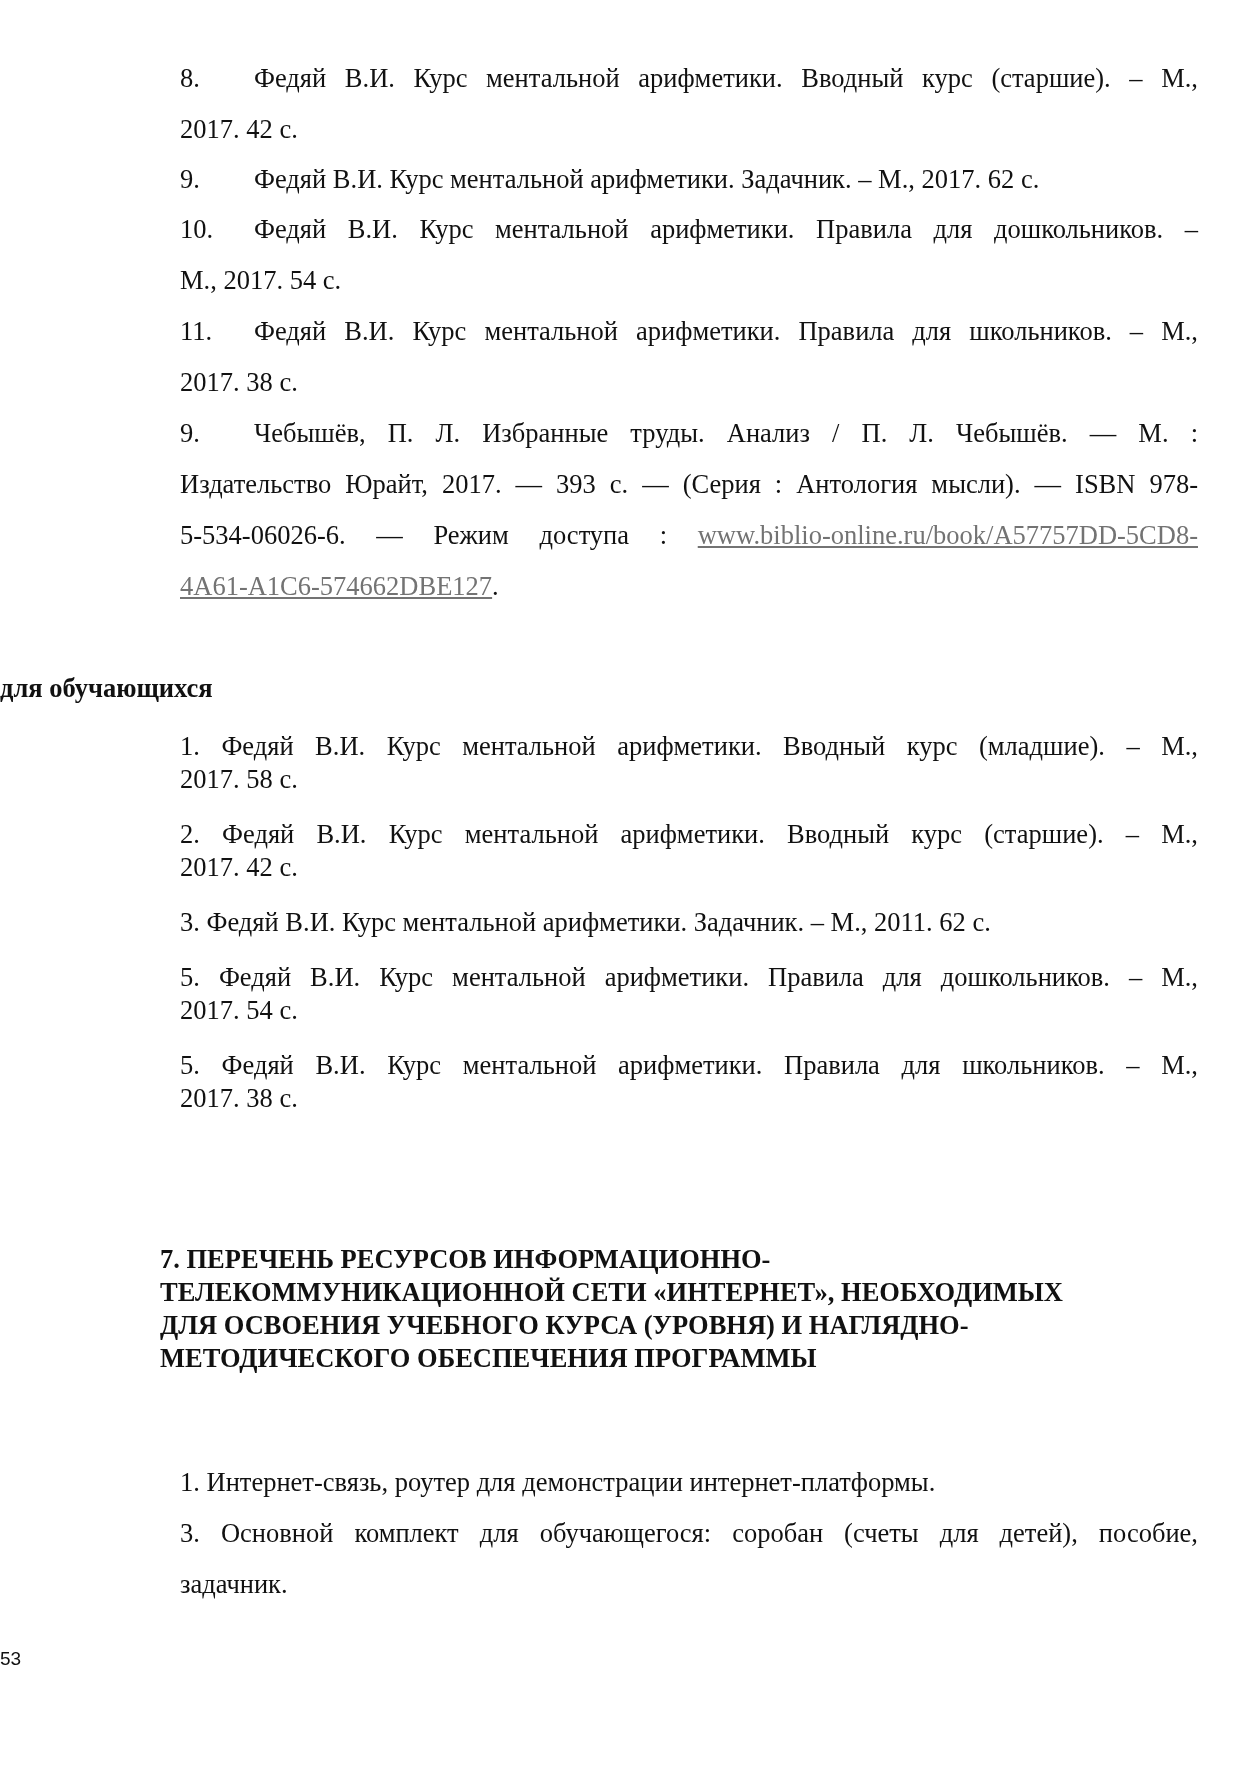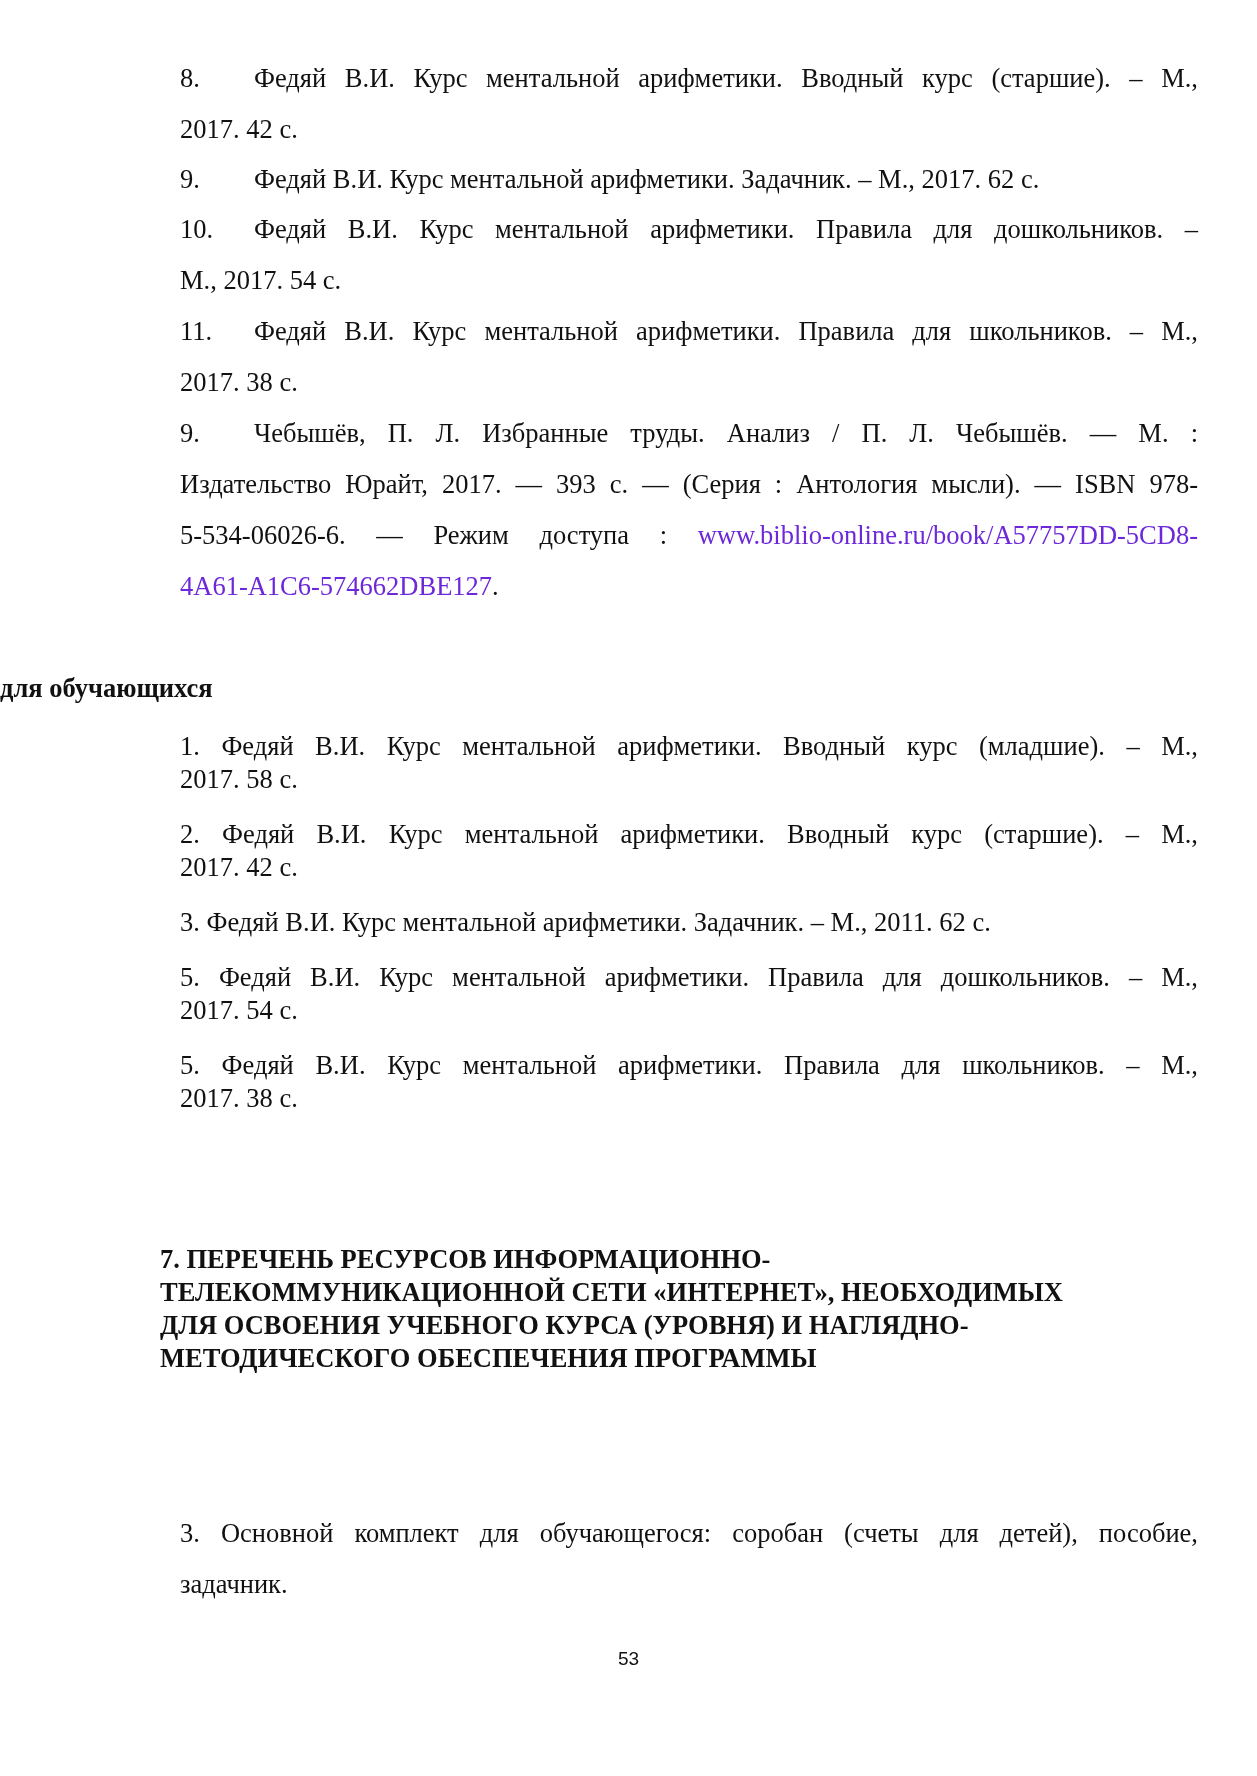--- a/index.html
+++ b/index.html
@@ -4,22 +4,22 @@
 <style>
   html, body { margin: 0; padding: 0; background: #ffffff; }
   body { width: 1257px; height: 1776px; position: relative; overflow: hidden;
          font-family: "Liberation Serif", "DejaVu Serif", serif; color: #111; }
   .page { position: absolute; left: 0; top: 0; width: 1103px; height: 1776px; }
   .line { position: absolute; left: 180px; width: 1018px; font-size: 26.5px; line-height: 32px; white-space: nowrap; }
   .just { text-align: justify; text-align-last: justify; }
   .num { display: inline-block; width: 74px; }
   .heading { position: absolute; left: 0; width: 1257px; text-align: left; font-weight: bold; font-size: 26.5px; line-height: 32px; }
   .sec-title { position: absolute; left: 160px; width: 1060px; text-align: left; font-weight: bold; font-size: 26.5px; line-height: 32px; }
-  a.link { color: #6d28d9; }
-  .pagenum { position: absolute; left: 0; width: 1257px; top: 1648px; text-align: center;
+  a.link { color: #737373; text-decoration: underline; }
+  .pagenum { position: absolute; left: 0; width: 1257px; top: 1648px; 
              font-family: "Liberation Sans", "DejaVu Sans", sans-serif; font-size: 19px; }
 </style>
 </head>
 <body>
 
 <div class="page">
 
   <div class="line just" style="top:62px"><span class="num">8.</span><span>Федяй В.И. Курс ментальной арифметики. Вводный курс (старшие). – М.,</span></div>
   <div class="line" style="top:113px">2017. 42 с.</div>
 
@@ -50,17 +50,18 @@
   <div class="line" style="top:994px">2017. 54 с.</div>
 
   <div class="line just" style="top:1049px">5. Федяй В.И. Курс ментальной арифметики. Правила для школьников. – М.,</div>
   <div class="line" style="top:1082px">2017. 38 с.</div>
 
   <div class="sec-title" style="top:1243px">7. ПЕРЕЧЕНЬ РЕСУРСОВ ИНФОРМАЦИОННО-</div>
   <div class="sec-title" style="top:1276px">ТЕЛЕКОММУНИКАЦИОННОЙ СЕТИ «ИНТЕРНЕТ», НЕОБХОДИМЫХ</div>
   <div class="sec-title" style="top:1309px">ДЛЯ ОСВОЕНИЯ  УЧЕБНОГО КУРСА (УРОВНЯ) И НАГЛЯДНО-</div>
   <div class="sec-title" style="top:1342px">МЕТОДИЧЕСКОГО ОБЕСПЕЧЕНИЯ ПРОГРАММЫ</div>
 
+  <div class="line" style="top:1466px">1. Интернет-связь, роутер для демонстрации интернет-платформы.</div>
   <div class="line just" style="top:1517px">3. Основной комплект для обучающегося: соробан (счеты для детей), пособие,</div>
   <div class="line" style="top:1568px">задачник.</div>
 
   <div class="pagenum">53</div>
 </div>
 
 </body></html>

